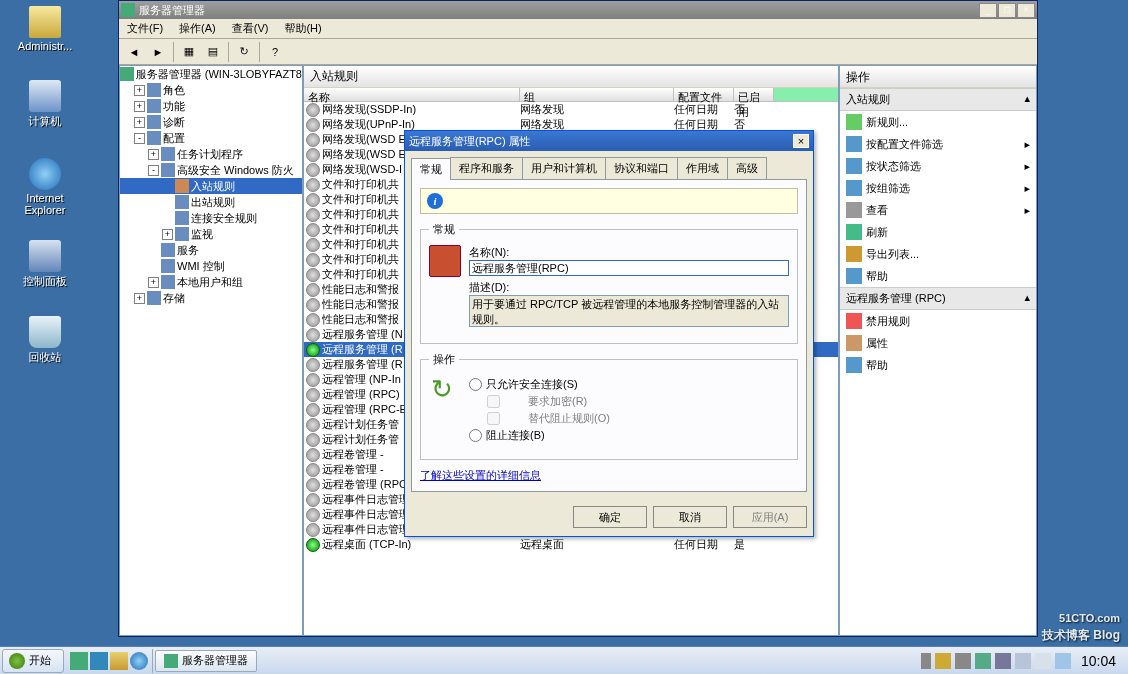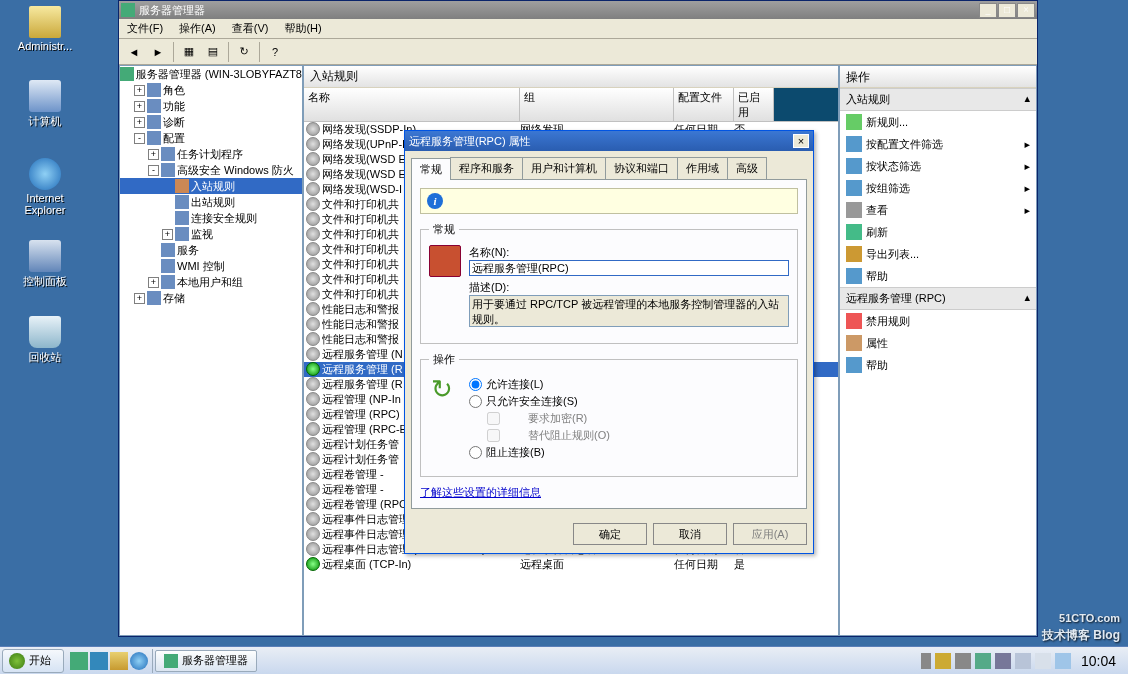--- a/index.html
+++ b/index.html
@@ -31,24 +31,24 @@
 .tree { width:184px; background:#fff; border:1px solid #7f9db9; overflow:auto; font-size:11px; }
 .tree-row { display:flex; align-items:center; height:16px; padding-left:2px; cursor:pointer; white-space:nowrap; }
 .tree-row.sel { background:#316ac5; color:#fff; }
 .twist { width:11px; height:11px; border:1px solid #7f7f7f; background:#fff; color:#000; text-align:center; line-height:8px; font-size:9px; margin-right:2px; cursor:pointer; }
 .twist.none { border:none; background:none; }
 .tico { width:14px; height:14px; margin-right:2px; display:inline-block; }
 
 
 .mid { flex:1; display:flex; flex-direction:column; border:1px solid #7f9db9; background:#fff; min-width:0; }
 .mid-head { height:22px; background:linear-gradient(#fff,#e3e3e3); border-bottom:1px solid #d8d2bd; display:flex; align-items:center; padding:2px 6px; font-size:12px; }
-.mid-cols { height:34px; background:#0c4a6e; border-bottom:1px solid #c0c0c0; display:flex; }
+.mid-cols { height:14px; background:#86efac; border-bottom:1px solid #c0c0c0; display:flex; }
 .mid-col { border-right:1px solid #c0c0c0; padding:2px 4px; font-size:11px; background:linear-gradient(#fff,#e0e0e0); cursor:pointer; }
 .mid-list { flex:1; overflow:auto; }
-.mid-row { display:flex; height:15px; align-items:flex-start; cursor:pointer; }
+.mid-row { display:flex; height:15px; align-items:flex-end; cursor:pointer; }
 .mid-row.sel { background:#316ac5; color:#fff; }
 .rico { width:14px; height:14px; margin:0 2px; border-radius:7px; display:inline-block; }
 .rico.grey { background:radial-gradient(#e0e0e0,#909090); border:1px solid #888; }
 .rico.green { background:radial-gradient(#8f8,#080); border:1px solid #060; }
 .mid-row span.c { overflow:hidden; white-space:nowrap; }
 
 
 .actions { width:198px; border:1px solid #7f9db9; background:#fff; display:flex; flex-direction:column; overflow:auto; }
 .act-head { height:22px; background:linear-gradient(#fff,#e3e3e3); border-bottom:1px solid #d8d2bd; padding:3px 6px; font-size:12px; }
 .act-sect { background:#e8e8e8; padding:3px 6px; border-top:1px solid #ccc; border-bottom:1px solid #ccc; font-size:11px; display:flex; }
@@ -553,24 +553,20 @@
             <textarea class="txtin ro" readonly="" style="">用于要通过 RPC/TCP 被远程管理的本地服务控制管理器的入站规则。</textarea>
           </div>
         </div>
       </fieldset>
       <fieldset>
         <legend>操作</legend>
         <div class="fld-row">
           <div class="cycle-ico"></div>
           <div class="fld-col">
             <label class="cb">
-                <input type="radio" name="act" checked="" style="">
-                <span>允许连接(L)</span>
-              </label>
-            <label class="cb">
                 <input type="radio" name="act" style="">
                 <span>只允许安全连接(S)</span>
               </label>
             <label class="cb disabled" style="margin-left:18px">
                 <input type="checkbox" disabled="" style="">
                 <span>要求加密(R)</span>
               </label>
             <label class="cb disabled" style="margin-left:18px">
                 <input type="checkbox" disabled="" style="">
                 <span>替代阻止规则(O)</span>

